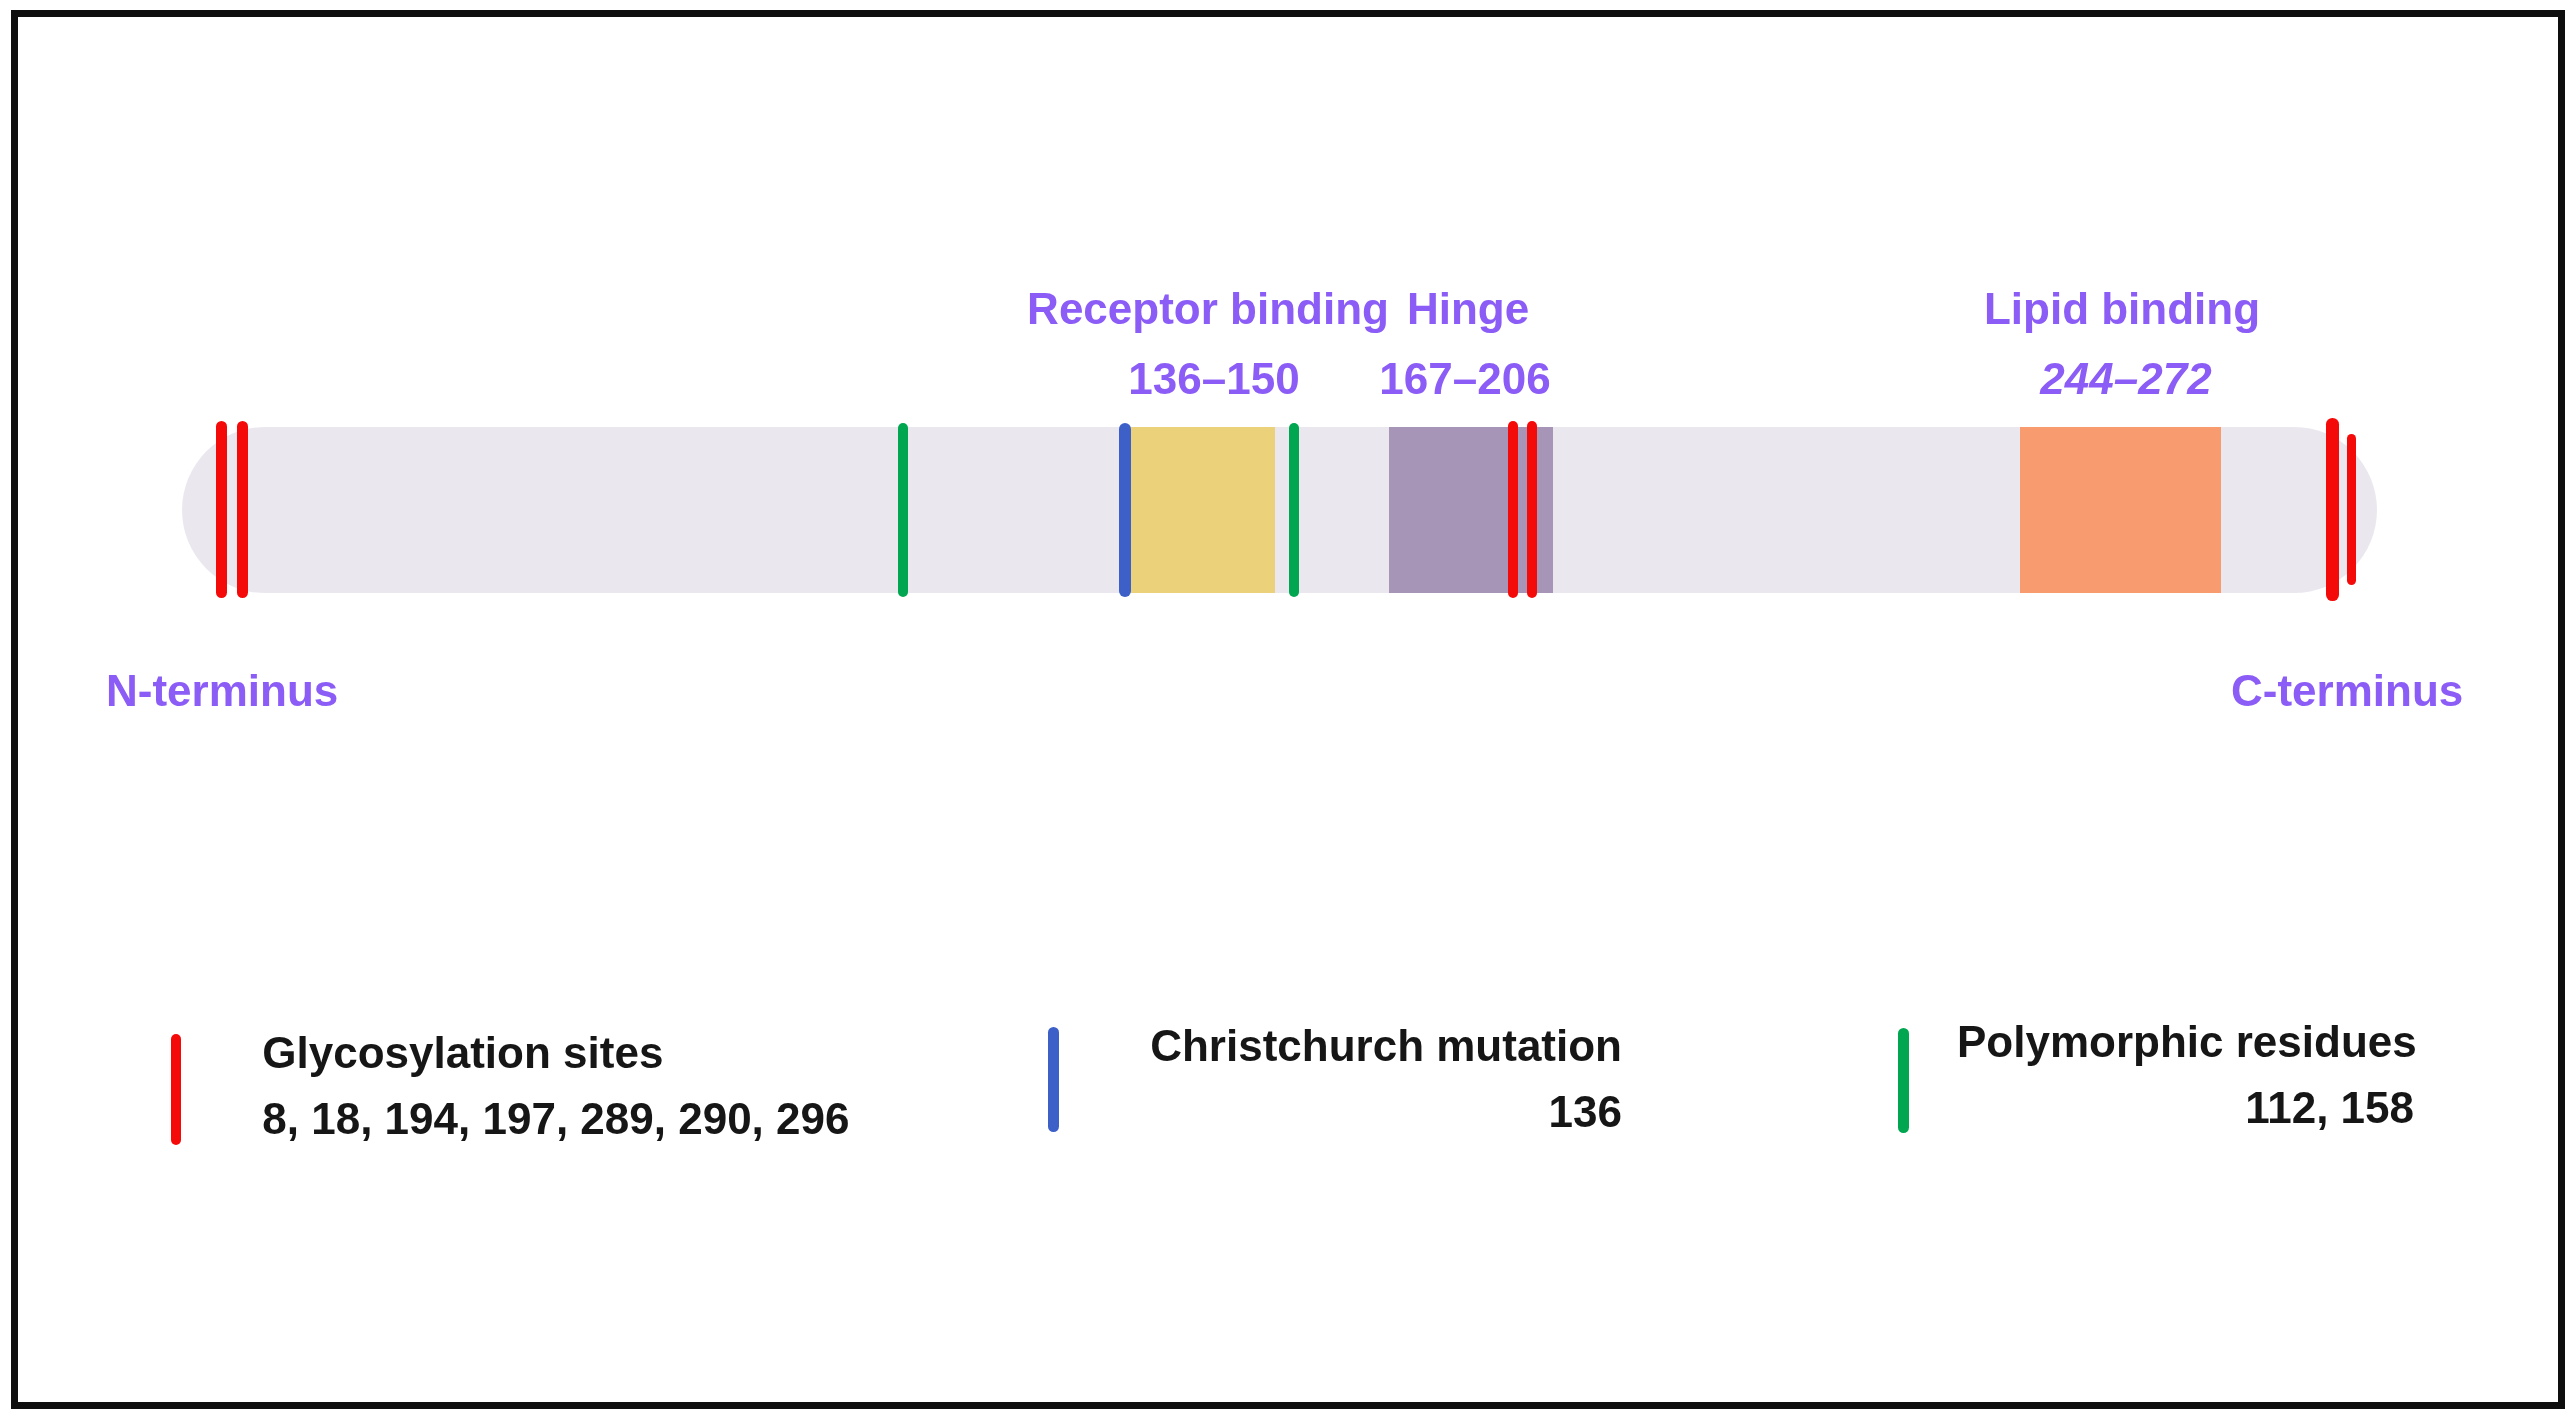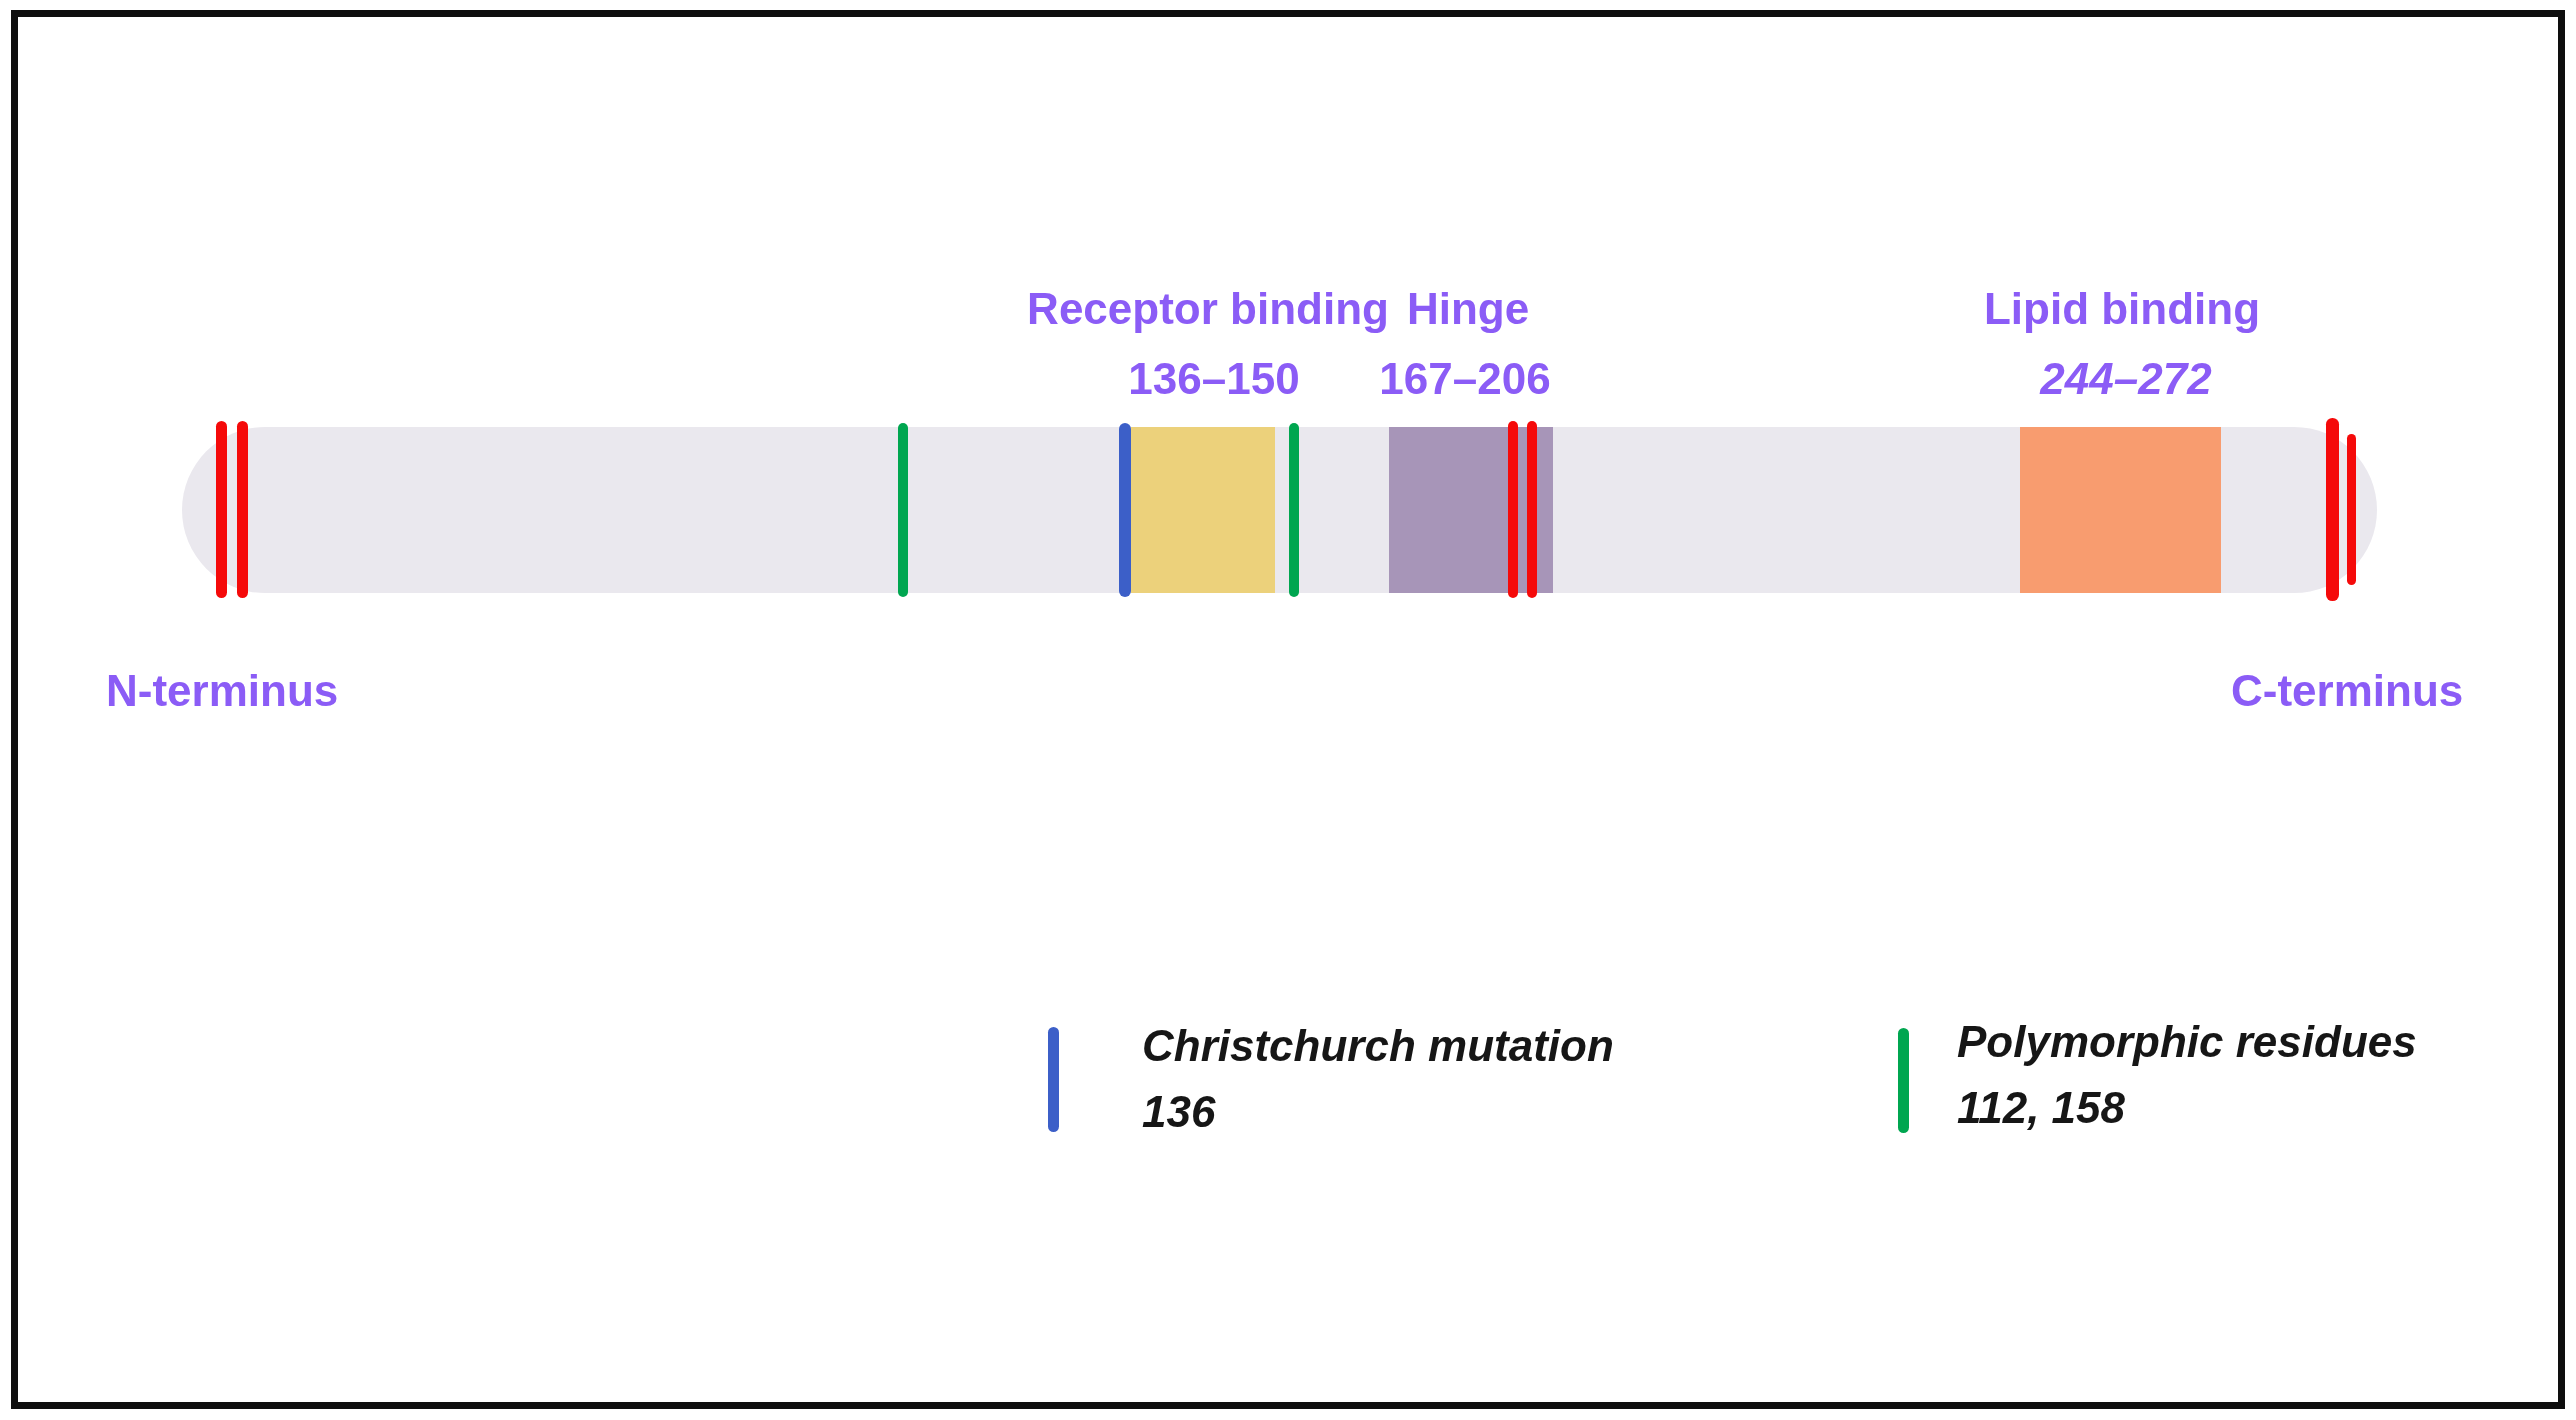--- a/index.html
+++ b/index.html
@@ -27,21 +27,21 @@
   .tick { position:absolute; border-radius:6.3px; }
   .t-glyco { top:-5.6px;  height:177px; }
   .t-poly  { top:-4px;  height:174px; }
   .t-christ{ top:-4px;  height:174px; }
 
   
   .legend-item { position:absolute; display:flex; }
   .legend-tick { border-radius:6.3px; flex:none; }
   .legend-text .line { display:block; font-weight:700; color:#161616; font-size:44px; line-height:1; white-space:nowrap; }
   .legend-text .line + .line { margin-top:22px; }
-  .lt-center { text-align:left;font-style:italic; }
+  .lt-center { text-align:right; }
 </style>
 </head>
 <body>
 
 <div class="canvas">
 
   <div class="frame"></div>
 
   <div class="lbl center domain-lbl" style="left:1208px;">Receptor binding</div>
   <div class="lbl center domain-lbl" style="left:1468px;">Hinge</div>
@@ -71,20 +71,27 @@
 
     <div class="region" style="left: 1838px; width: 201px; background-color: rgb(248, 156, 111);"></div>
 
     <div class="tick" style="left: 2144px; width: 12.7px; top: -8.7px; height: 183px; background-color: rgb(245, 10, 10);"></div>
     <div class="tick" style="left: 2165px; width: 8.7px; top: 7.1px; height: 151px; background-color: rgb(245, 10, 10);"></div>
   </div>
 
   <div class="lbl terminus" style="left:106px;">N-terminus</div>
   <div class="lbl terminus" style="left:2231px;">C-terminus</div>
 
+  <div class="legend-item" style="left:171px; top:1031px;">
+    <div class="legend-tick" style="width: 10.3px; height: 111px; margin-top: 3.2px; background-color: rgb(245, 10, 10);"></div>
+    <div class="legend-text" style="margin-left:81px;">
+      <span class="line">Glycosylation sites</span>
+      <span class="line">8, 18, 194, 197, 289, 290, 296</span>
+    </div>
+  </div>
 
   <div class="legend-item" style="left:1048px; top:1024px;">
     <div class="legend-tick" style="width: 11px; height: 105px; margin-top: 3.2px; background-color: rgb(60, 95, 200);"></div>
     <div class="legend-text lt-center" style="margin-left:83px; width:480px;">
       <span class="line">Christchurch mutation</span>
       <span class="line">136</span>
     </div>
   </div>
 
   <div class="legend-item" style="left:1898px; top:1020px;">

